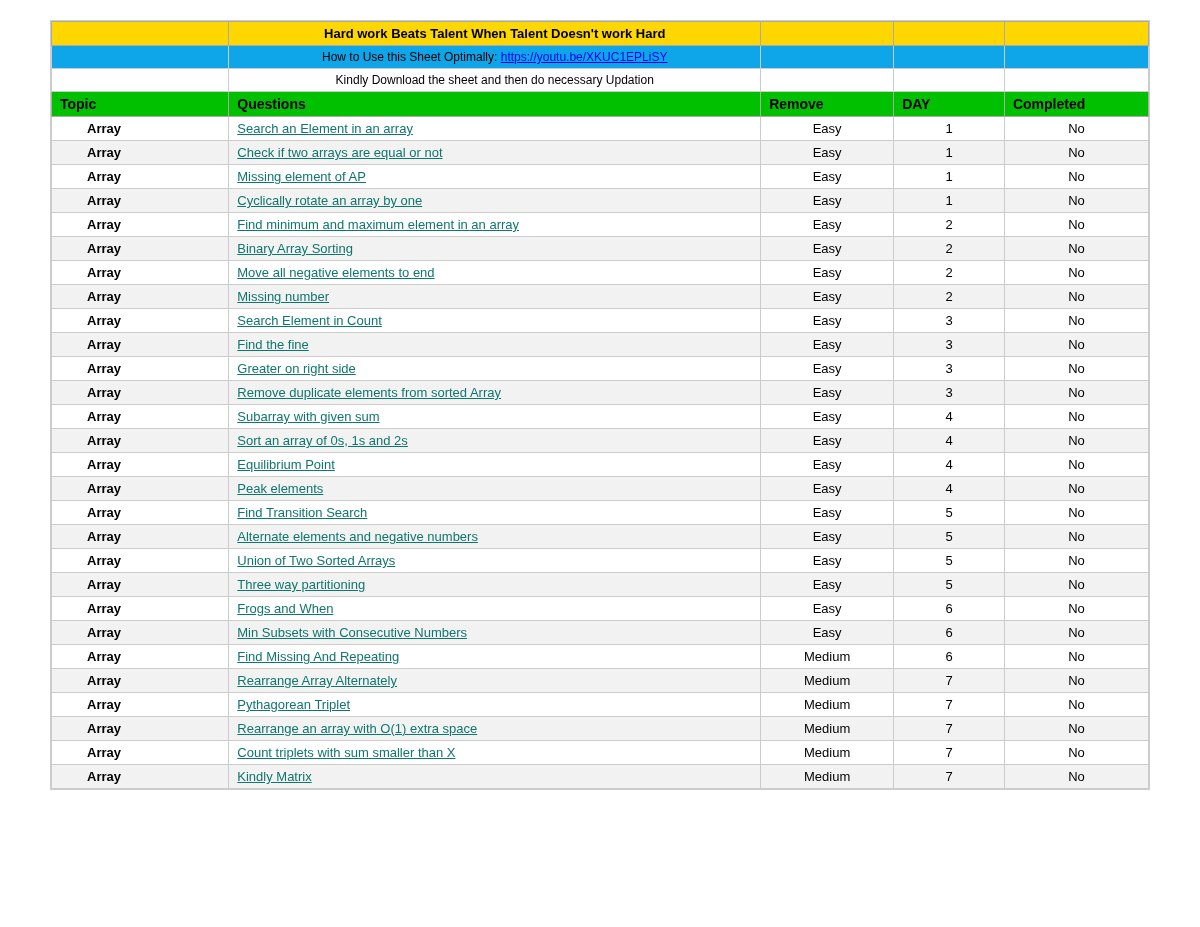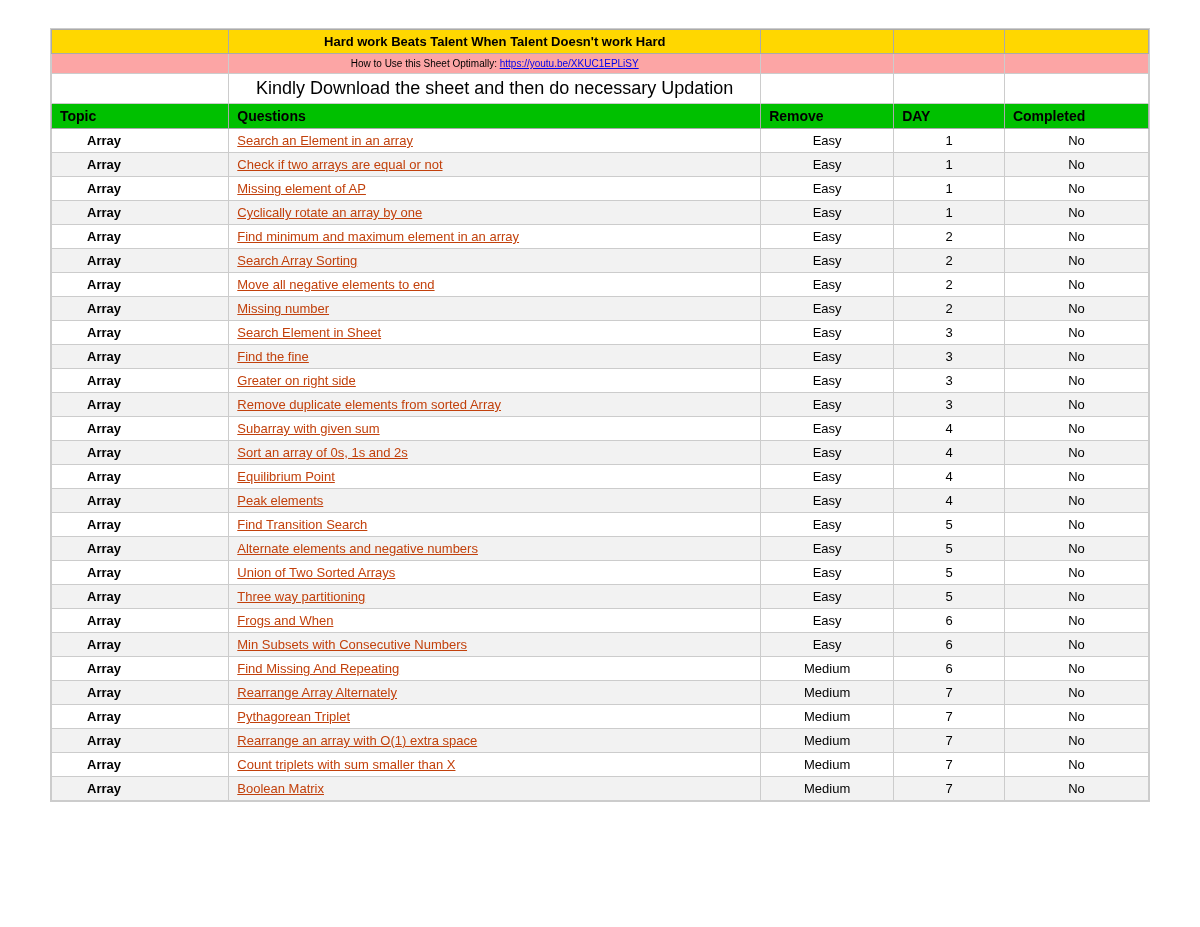--- a/index.html
+++ b/index.html
@@ -6,51 +6,51 @@
     body {
       font-family: Arial, sans-serif;
       font-size: 13px;
       background: #fff;
       padding: 20px;
     }
     .sheet-container {
       border: 1px solid #ccc;
       width: 100%;
       max-width: 1100px;
-      margin: 8px auto;
+      margin: 0 auto;
     }
     table {
       width: 100%;
       border-collapse: collapse;
     }
     td, th {
       border: 1px solid #ccc;
       padding: 4px 8px;
       text-align: left;
     }
     .banner-row td {
       background: #FFD700;
       text-align: center;
       font-weight: bold;
       font-size: 13px;
       color: #000;
       border-color: #aaa;
     }
     .info-row td {
       text-align: center;
-      font-size: 10px;
+      font-size: 12px;
       color: #000;
-      background: #fca5a5;
+      background: #0ea5e9;
     }
     .info-row a {
       color: #0000EE;
     }
     .download-row td {
       text-align: center;
-      font-size: 18px;
+      font-size: 12px;
       color: #000;
       background: #fff;
     }
     .header-row th {
       background: #00C000;
       color: #000;
       font-weight: bold;
       font-size: 14px;
       text-align: left;
       border-color: #aaa;
@@ -62,21 +62,21 @@
       background: #fff;
     }
     .data-row:nth-child(even) td {
       background: #f2f2f2;
     }
     .data-row td:first-child {
       font-weight: bold;
       padding-left: 35px;
     }
     .data-row td:nth-child(2) a {
-      color: #c2410c;
+      color: #0f766e;
       text-decoration: underline;
     }
     .data-row td:nth-child(3),
     .data-row td:nth-child(4),
     .data-row td:nth-child(5) {
       text-align: center;
     }
     .col-topic { width: 160px; }
     .col-question { width: 480px; }
     .col-level { width: 120px; }
@@ -154,42 +154,42 @@
         </tr>
         <tr class="data-row">
           <td>Array</td>
           <td><a href="#">Find minimum and maximum element in an array</a></td>
           <td>Easy</td>
           <td>2</td>
           <td>No</td>
         </tr>
         <tr class="data-row">
           <td>Array</td>
-          <td><a href="#">Search Array Sorting</a></td>
+          <td><a href="#">Binary Array Sorting</a></td>
           <td>Easy</td>
           <td>2</td>
           <td>No</td>
         </tr>
         <tr class="data-row">
           <td>Array</td>
           <td><a href="#">Move all negative elements to end</a></td>
           <td>Easy</td>
           <td>2</td>
           <td>No</td>
         </tr>
         <tr class="data-row">
           <td>Array</td>
           <td><a href="#">Missing number</a></td>
           <td>Easy</td>
           <td>2</td>
           <td>No</td>
         </tr>
         <tr class="data-row">
           <td>Array</td>
-          <td><a href="#">Search Element in Sheet</a></td>
+          <td><a href="#">Search Element in Count</a></td>
           <td>Easy</td>
           <td>3</td>
           <td>No</td>
         </tr>
         <tr class="data-row">
           <td>Array</td>
           <td><a href="#">Find the fine</a></td>
           <td>Easy</td>
           <td>3</td>
           <td>No</td>
@@ -308,20 +308,20 @@
         </tr>
         <tr class="data-row">
           <td>Array</td>
           <td><a href="#">Count triplets with sum smaller than X</a></td>
           <td>Medium</td>
           <td>7</td>
           <td>No</td>
         </tr>
         <tr class="data-row">
           <td>Array</td>
-          <td><a href="#">Boolean Matrix</a></td>
+          <td><a href="#">Kindly Matrix</a></td>
           <td>Medium</td>
           <td>7</td>
           <td>No</td>
         </tr>
       </tbody>
   </table>
 </div>
 
 </body></html>

